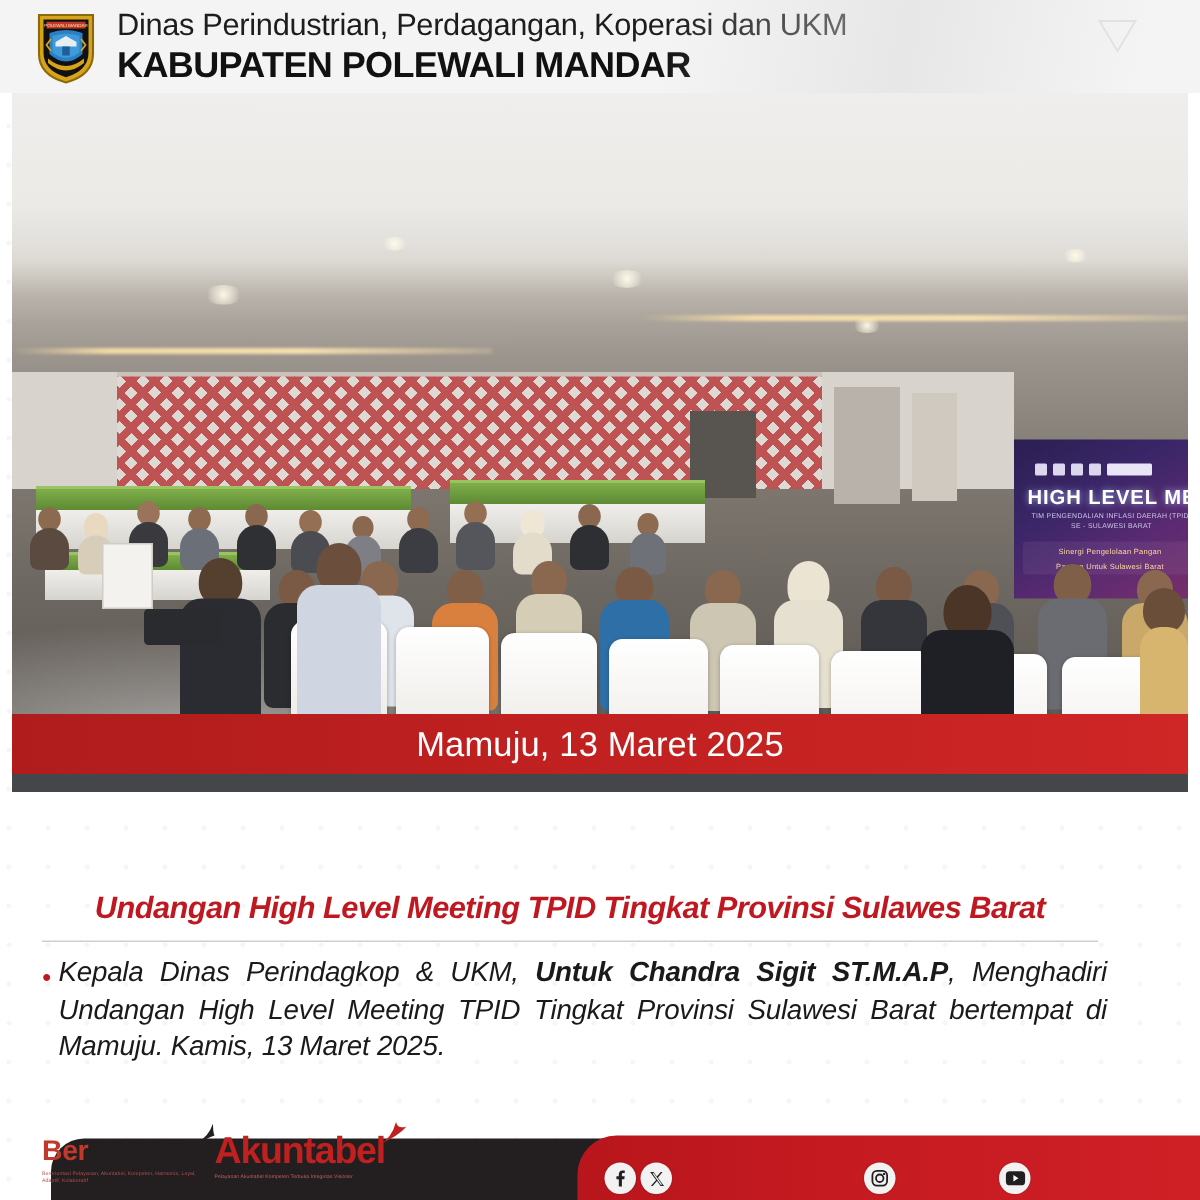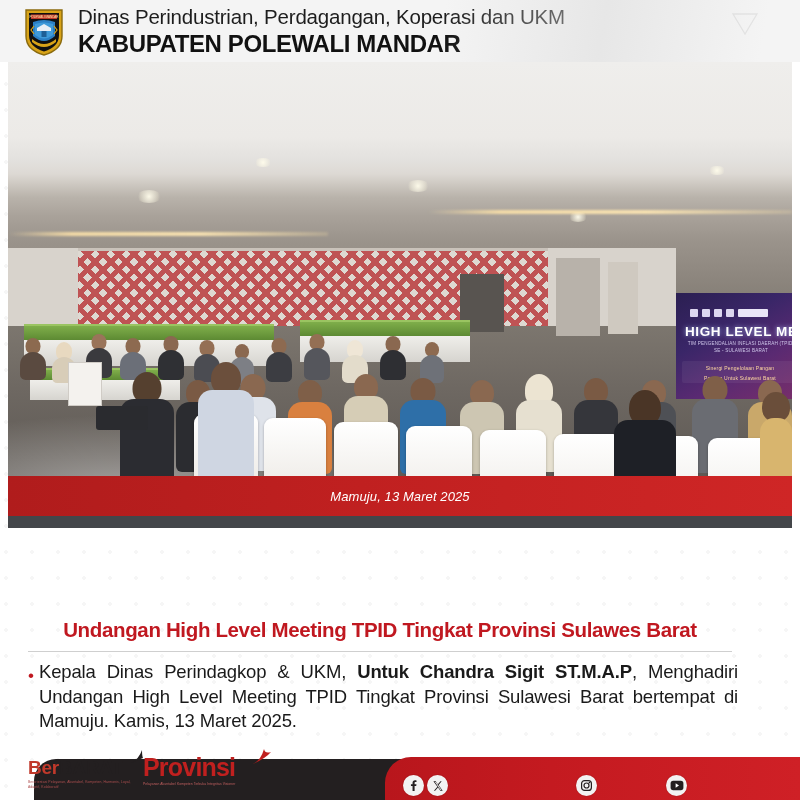--- a/index.html
+++ b/index.html
@@ -160,30 +160,30 @@
   .hijab { border-radius:50% 50% 40% 40% !important; }
 
   
   .caption-bar {
     position:absolute; left:0; bottom:12px; width:784px; height:40px;
     background:linear-gradient(90deg,#b01c1c 0%, #c02020 45%, #cf2626 100%);
     display:flex; align-items:center; justify-content:center;
     z-index:6;
   }
   .caption-bar .txt {
-    color:#ffffff; font-size:13px; letter-spacing:0.1px; font-weight:400;font-style:italic;
+    color:#ffffff; font-size:23px; letter-spacing:0.1px; font-weight:400;
   }
   .photo-footer-bar {
     position:absolute; left:0; bottom:0; width:784px; height:12px;
     background:#44464a; z-index:6;
   }
 
   
   .content {
-    position:absolute; left:0; top:556px; width:760px; height:215px; z-index:3;
+    position:absolute; left:0; top:532px; width:760px; height:215px; z-index:3;font-style:italic;
   }
   .title {
     position:absolute; left:0; right:0; top:62px;
     text-align:center;
     font-size:20.5px; font-weight:800; color:#c01820;
     letter-spacing:-0.35px;
   }
   .divider {
     position:absolute; left:28px; right:28px; top:95px;
     height:1px; background:#cfcfcf;
@@ -490,21 +490,21 @@
       <svg width="16" height="16" viewBox="0 0 16 16">
         <path d="M2 14 Q10 10 13 1 Q13 7 14 9 Q9 11 2 14 Z" fill="#231f20"></path>
       </svg>
     </span>
   </div>
   <div class="tag">Berorientasi Pelayanan, Akuntabel, Kompeten, Harmonis, Loyal, Adaptif, Kolaboratif</div>
 </div>
 
 <div class="proaktiv">
   <div class="main">
-    <span>Provinsi</span>
+    <span>Akuntabel</span>
     <span class="swoosh2">
       <svg width="20" height="18" viewBox="0 0 20 18">
         <path d="M1 16 Q9 12 12 1 Q13 6 19 4 Q14 10 1 16 Z" fill="#c0201f"></path>
       </svg>
     </span>
   </div>
   <div class="tag">Pelayanan Akuntabel Kompeten Terbuka Integritas Visioner</div>
 </div>
 
 <div class="social" style="left:403px;">

